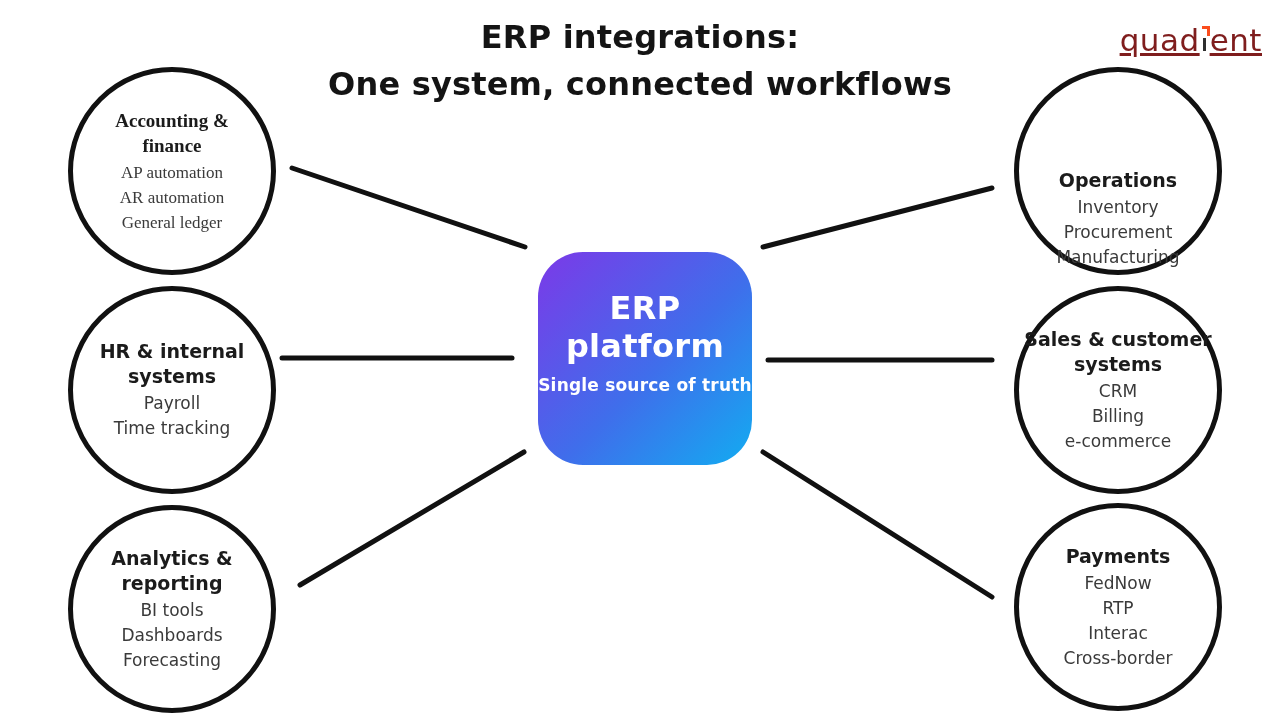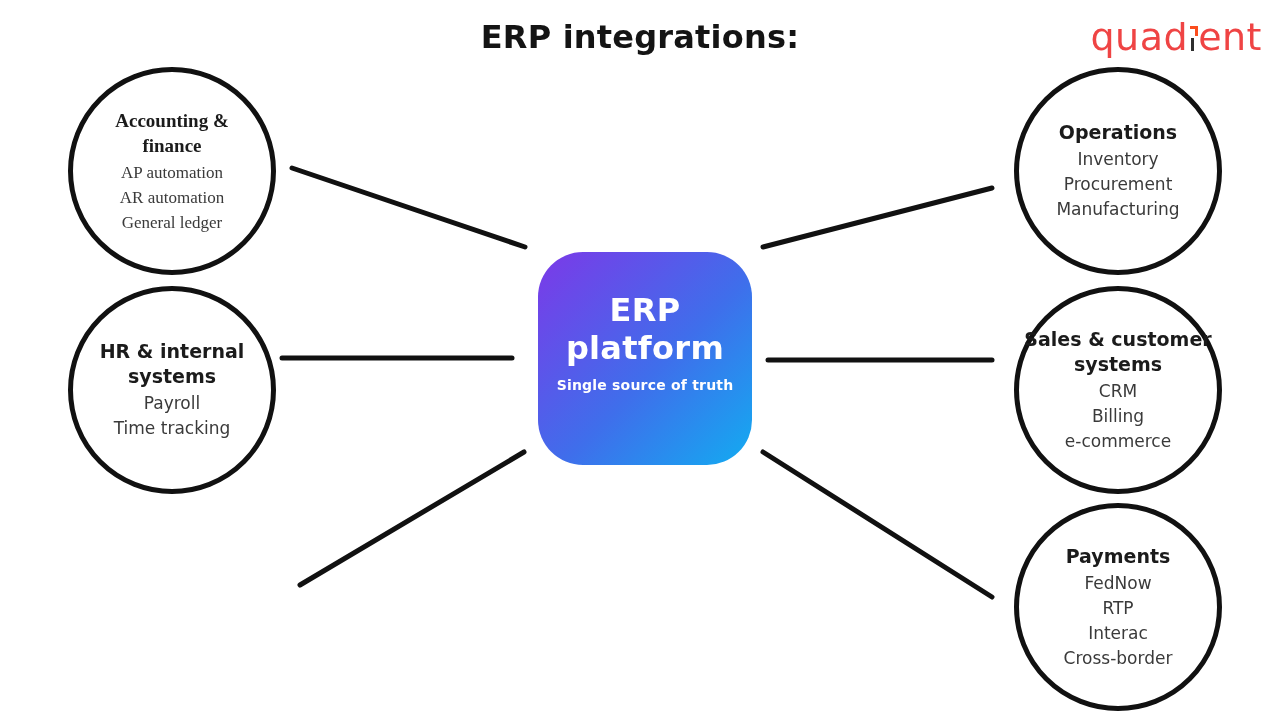--- a/index.html
+++ b/index.html
@@ -27,26 +27,27 @@
     letter-spacing: 0.2px;
   }
 
   
   .logo {
     position: absolute;
     top: 18px;
     right: 18px;
     display: flex;
     align-items: flex-end;
-    font-size: 38px;
+    font-size: 31px;
     font-weight: 400;
-    color: #ef4444;
+    color: #7f1d1d;
     letter-spacing: 0.5px;
     line-height: 1;
     height: 38px;
+    text-decoration: underline;
   }
   .logo .i-glyph {
     position: relative;
     width: 10px;
     height: 31px;
     display: inline-block;
   }
   .logo .i-stem {
     position: absolute;
     left: 3px;
@@ -105,21 +106,21 @@
     font-weight: 400;
     color: #3a3a3a;
     line-height: 25px;
     white-space: nowrap;
   }
   .node-heading + .node-item { margin-top: 2px; }
 
   #node-accounting { left: 68px;   top: 67px; font-family: Liberation Serif, serif;  }
   #node-hr         { left: 68px;   top: 286px; }
   #node-analytics  { left: 68px;   top: 505px; }
-  #node-operations { left: 1014px; top: 67px;  }
+  #node-operations { left: 1014px; top: 67px; justify-content: flex-end;  }
   #node-sales      { left: 1014px; top: 286px; }
   #node-payments   { left: 1014px; top: 503px; text-align: center; }
 
   
   .erp-box {
     position: absolute;
     left: 538px;
     top: 252px;
     width: 214px;
     height: 213px;
@@ -133,33 +134,34 @@
     padding-bottom: 34px;
   }
   .erp-title {
     color: #ffffff;
     font-size: 32px;
     font-weight: 700;
     letter-spacing: 0.3px;
   }
   .erp-subtitle {
     color: #ffffff;
-    font-size: 14px;
+    font-size: 17px;
     font-weight: 600;
     margin-top: 10px;
     letter-spacing: 0.2px;
   }
 </style>
 </head>
 <body>
 
 <div class="canvas">
 
   <div class="title">
     <div>ERP integrations:</div>
+    <div>One system, connected workflows</div>
   </div>
 
   <div class="logo">
     <span>quad</span>
       <span class="i-glyph">
         <span class="i-mark"></span>
         <span class="i-stem"></span>
       </span>
       <span>ent</span>
   </div>
@@ -181,20 +183,27 @@
     <div class="node-item">General ledger</div>
   </div>
 
   <div class="node" id="node-hr">
     <div class="node-heading">HR &amp; internal</div>
     <div class="node-heading">systems</div>
     <div class="node-item">Payroll</div>
     <div class="node-item">Time tracking</div>
   </div>
 
+  <div class="node" id="node-analytics">
+    <div class="node-heading">Analytics &amp;</div>
+    <div class="node-heading">reporting</div>
+    <div class="node-item">BI tools</div>
+    <div class="node-item">Dashboards</div>
+    <div class="node-item">Forecasting</div>
+  </div>
 
   <div class="node" id="node-operations">
     <div class="node-heading">Operations</div>
     <div class="node-item">Inventory</div>
     <div class="node-item">Procurement</div>
     <div class="node-item">Manufacturing</div>
   </div>
 
   <div class="node" id="node-sales">
     <div class="node-heading">Sales &amp; customer</div>

